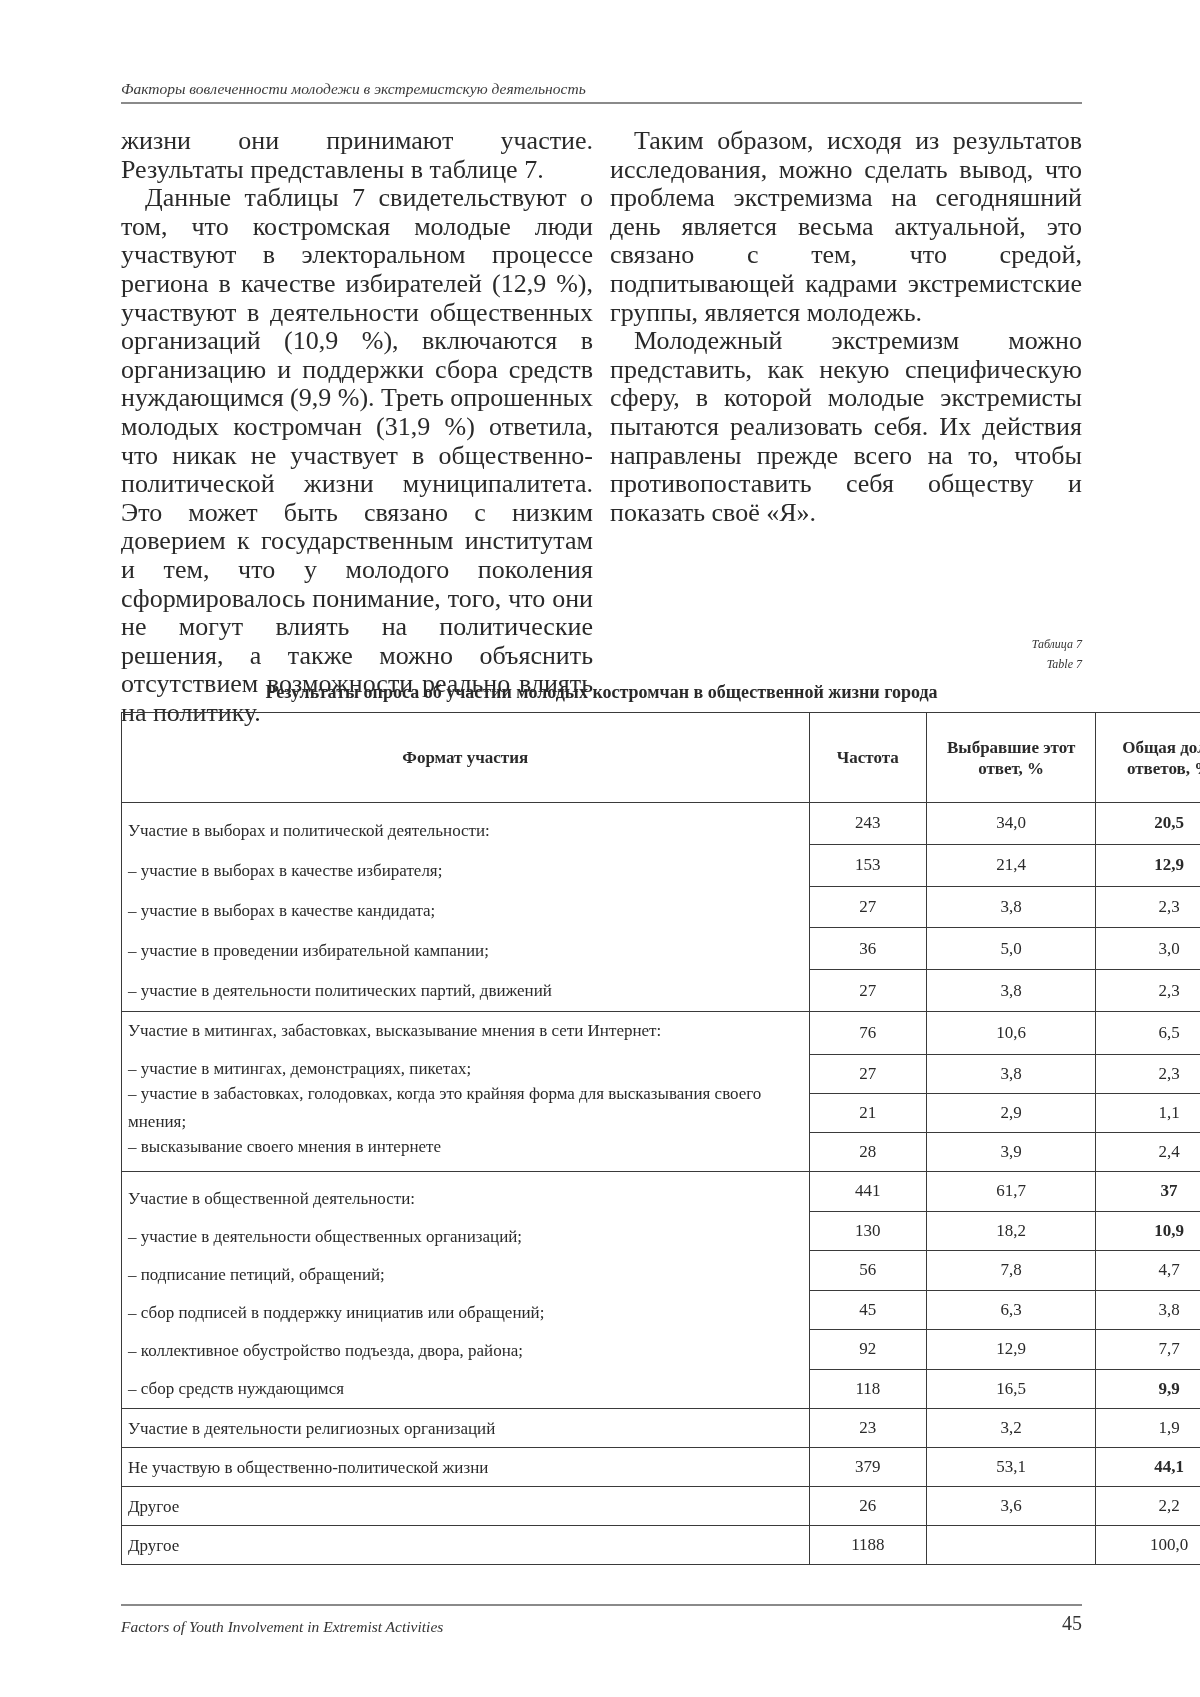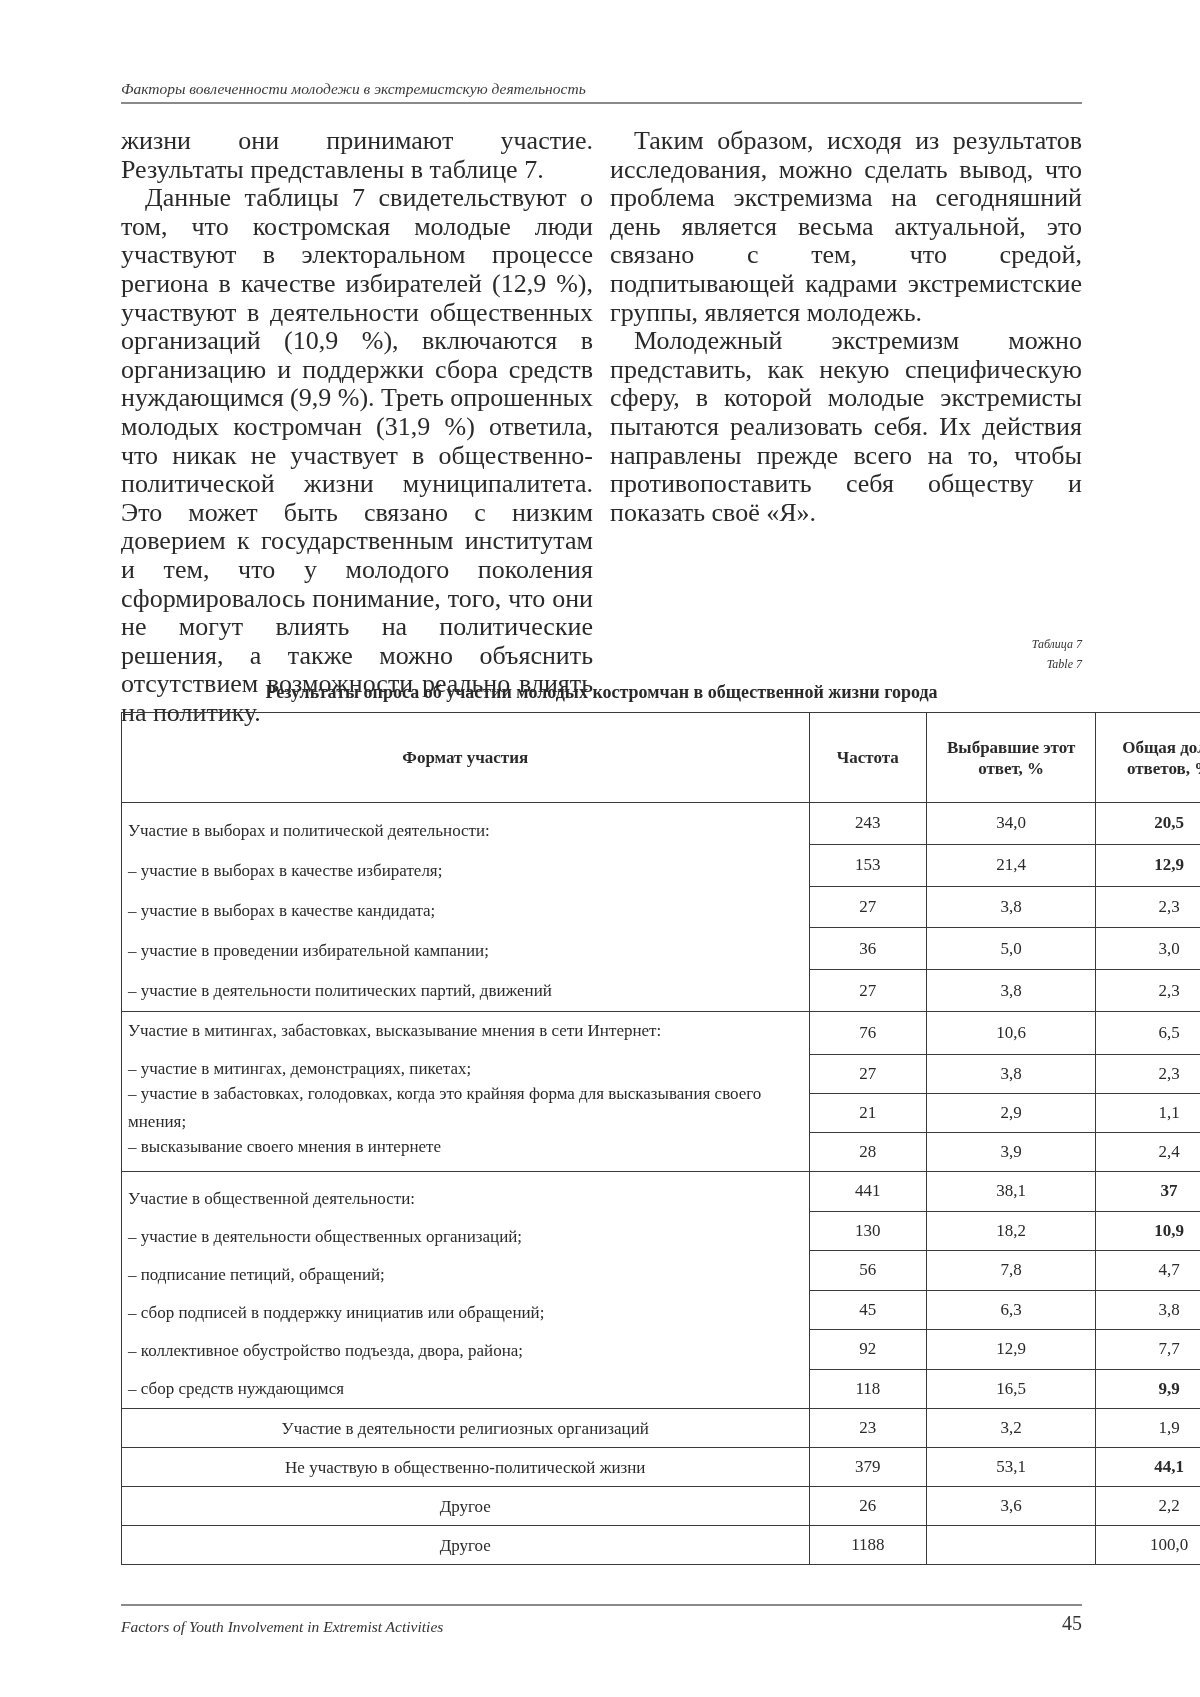--- a/index.html
+++ b/index.html
@@ -19,21 +19,21 @@
   .tbl-title { position:absolute; left:121px; width:961px; top:682px; text-align:center;
          font-weight:bold; font-size:18px; }
   table.data { position:absolute; left:121px; top:712px; width:1122px; border-collapse:collapse;
          font-size:17px; }
   table.data td, table.data th { border:1.5px solid #3a3a3a; padding:0; }
   table.data th { font-weight:bold; font-size:17px; height:89px; line-height:21px; }
   td.fmt { vertical-align:top; padding:8px 6px 0 6px !important; line-height:27px; }
   td.num { text-align:center; vertical-align:middle; }
   td.num.b { font-weight:bold; }
   .gap-row td.num { height:38px; }
-  .single td { height:38px;text-align:center; }
+  .single td { height:38px; }
   .single td.fmt { vertical-align:middle; padding:0 6px !important; }
   .footer-title { position:absolute; left:121px; top:1618px; font-style:italic; font-size:15.5px; color:#333; }
   .page-num { position:absolute; right:118px; top:1612px; font-size:20px; color:#333; }
 </style>
 </head>
 <body>
 
 <div class="running-head">Факторы вовлеченности молодежи в экстремистскую деятельность</div>
 <div class="rule" style="top:102px;"></div>
 
@@ -127,21 +127,21 @@
       <tr class="gap-row">
         <td class="fmt" rowspan="6" style="padding-top: 14px; line-height: 38px;">
           <div>Участие в общественной деятельности:</div>
           <div>– участие в деятельности общественных организаций;</div>
           <div>– подписание петиций, обращений;</div>
           <div>– сбор подписей в поддержку инициатив или обращений;</div>
           <div>– коллективное обустройство подъезда, двора, района;</div>
           <div>– сбор средств нуждающимся</div>
         </td>
         <td class="num" style="height: 36px;">441</td>
-        <td class="num" style="height: 36px;">38,1</td>
+        <td class="num" style="height: 36px;">61,7</td>
         <td class="num b" style="height: 36px;">37</td>
       </tr>
       <tr class="gap-row">
         <td class="num" style="height: 36px;">130</td>
         <td class="num" style="height: 36px;">18,2</td>
         <td class="num b" style="height: 36px;">10,9</td>
       </tr>
       <tr class="gap-row">
         <td class="num" style="height: 36px;">56</td>
         <td class="num" style="height: 36px;">7,8</td>

